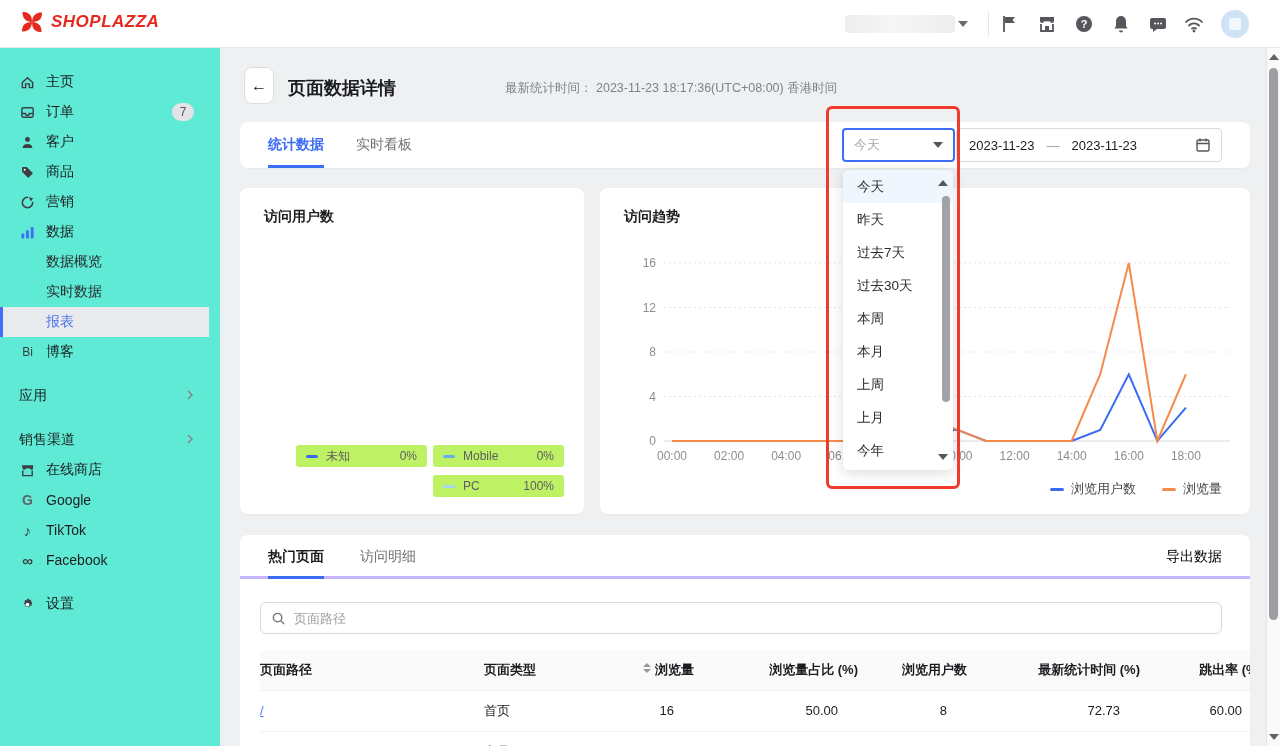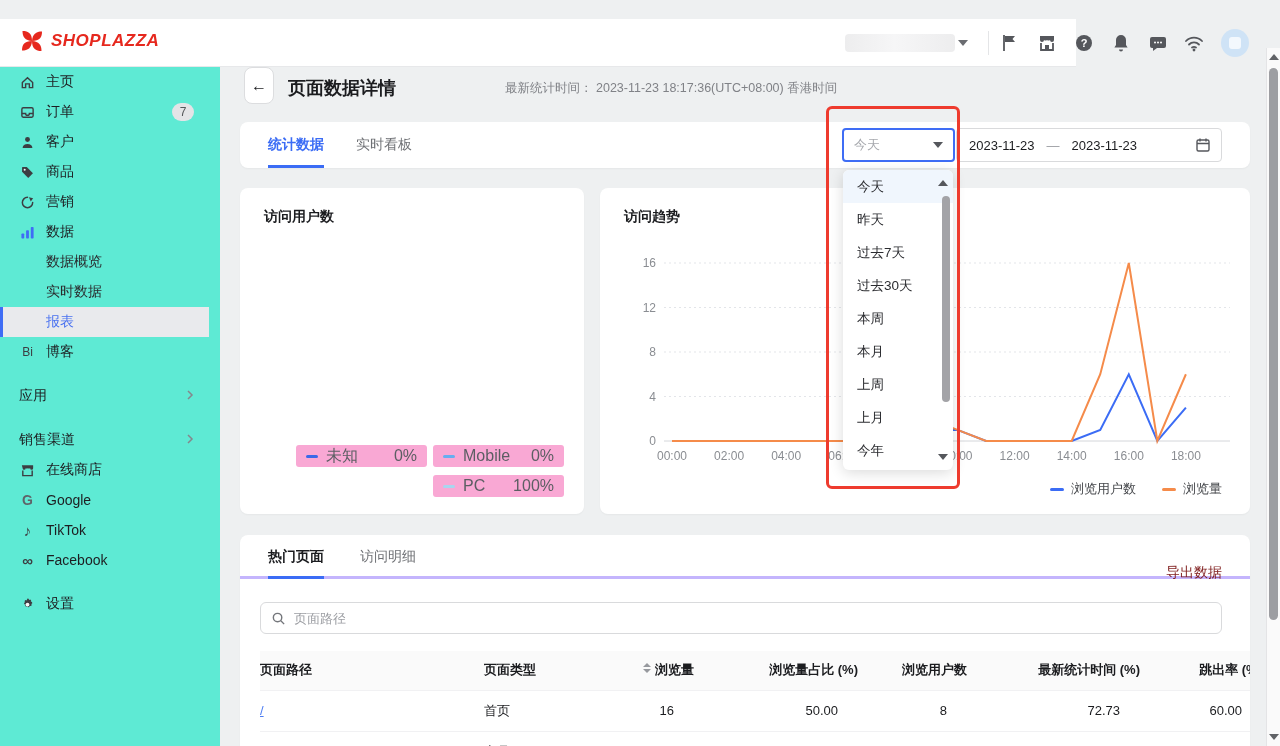--- a/index.html
+++ b/index.html
@@ -1,20 +1,20 @@
 <!DOCTYPE html>
 <html><head>
 <meta charset="utf-8">
 <style>
   * { margin:0; padding:0; box-sizing:border-box; }
   html,body { width:1280px; height:746px; overflow:hidden; }
   body { font-family:"Liberation Sans","DejaVu Sans",sans-serif; background:#eef0f1; color:#1b1c1f; position:relative; }
 
   
-  .topbar { position:absolute; top:0; left:0; width:1076px; height:48px; background:#fff; border-bottom:1px solid #e7e8ea; z-index:30;margin-top:19px; }
+  .topbar { position:absolute; top:0; left:0; width:1280px; height:48px; background:#fff; border-bottom:1px solid #e7e8ea; z-index:30; }
   .logo { position:absolute; left:20px; top:10px; display:flex; align-items:center; gap:7px; }
   .logo-text { color:#e6281e; font-weight:bold; font-style:italic; font-size:17px; letter-spacing:.5px; }
   .store-sel { position:absolute; left:845px; top:15px; width:110px; height:18px; border-radius:4px;
     background:linear-gradient(90deg,#ededee,#f6f6f7 45%,#ededee); }
   .store-caret { position:absolute; left:958px; top:21px; width:0; height:0; border-left:5px solid transparent; border-right:5px solid transparent; border-top:6px solid #6a6c71; }
   .top-div { position:absolute; left:988px; top:12px; width:1px; height:24px; background:#e4e5e7; }
   .top-ico { position:absolute; top:14px; width:20px; height:20px; color:#55575c; }
   .avatar { position:absolute; left:1221px; top:10px; width:28px; height:28px; border-radius:50%; background:#cfe3f6; }
   .avatar-inner { position:absolute; left:8px; top:8px; width:12px; height:12px; border-radius:3px; background:#f3f8fd; }
 
@@ -46,39 +46,39 @@
 
   
   .card { position:absolute; background:#fff; border-radius:8px; box-shadow:0 1px 2px rgba(0,0,0,.04); z-index:5; }
   .card-title { position:absolute; left:24px; top:20px; font-size:14px; font-weight:bold; }
   #visit-card { left:240px; top:188px; width:344px; height:326px; }
   #trend-card { left:600px; top:188px; width:650px; height:326px; }
 
   .donut { position:absolute; left:92px; top:67px; width:162px; height:162px; border:15px solid #a9d6ef; border-radius:50%; display:flex; align-items:center; justify-content:center; }
   .donut-num { font-size:26px; font-weight:bold; color:#1b1c1f; }
   .visit-legend { position:absolute; left:56px; top:257px; display:grid; grid-template-columns:131px 131px; grid-column-gap:6px; grid-row-gap:8px; }
-  .vleg { height:22px; background:#f9a8d4; border-radius:3px; display:flex; align-items:center; padding:0 10px; font-size:16px; color:#5c5e63; cursor:pointer;justify-content:center; }
+  .vleg { height:22px; background:#bef264; border-radius:3px; display:flex; align-items:center; padding:0 10px; font-size:12px; color:#5c5e63; cursor:pointer;justify-content:center; }
   .vleg .val { margin-left:auto; }
   .legend-dash { width:12px; height:3px; border-radius:2px; margin-right:8px; flex:none; }
   .vleg-spacer { } 
 
   #trend-plot { position:absolute; left:0; top:0; width:650px; height:326px; }
   .ytick { font-size:12px; fill:#8a8d92; text-anchor:end; }
   .xtick { font-size:12px; fill:#8a8d92; text-anchor:middle; }
   .trend-legend { position:absolute; right:28px; bottom:16px; display:flex; gap:26px; }
   .tleg { display:flex; align-items:center; font-size:13px; color:#45474b; cursor:pointer; }
   .trend-dash { width:14px; height:3px; border-radius:2px; margin-right:7px; }
 
   
   #pages-card { left:240px; top:535px; width:1010px; height:260px; }
   .pc-tabs { position:absolute; left:0; top:0; width:1010px; height:44px; border-bottom:3px solid #c4b5fd; }
   .pc-tab { position:absolute; top:0; height:44px; line-height:42px; font-size:14px; cursor:pointer; }
   .pc-tab.active { color:#1b1c1f; font-weight:bold; border-bottom:3px solid #3b6cf5; }
   .pc-tab.inactive { color:#6f7175; }
-  .export-link { position:absolute; right:28px; top:29px; font-size:14px; color:#7f1d1d; cursor:pointer; }
+  .export-link { position:absolute; right:28px; top:13px; font-size:14px; color:#000000; cursor:pointer; }
   .search-box { position:absolute; left:20px; top:67px; width:962px; height:32px; border:1px solid #d9dadc; border-radius:6px; display:flex; align-items:center; padding:0 10px; background:#fff; }
   .search-box input { border:none; outline:none; font-size:13px; color:#1b1c1f; width:100%; font-family:inherit; }
   .search-box input::placeholder { color:#9b9da2; }
   .search-ico { width:15px; height:15px; color:#74767b; margin-right:8px; flex:none; }
 
   .tbl-wrap { position:absolute; left:20px; top:116px; width:990px; overflow:hidden; }
   table.ptable { border-collapse:collapse; table-layout:fixed; width:1002px; font-size:13px; }
   .ptable col.c1{width:224px}.ptable col.c2{width:140px}.ptable col.c3{width:70px}.ptable col.c4{width:164px}.ptable col.c5{width:109px}.ptable col.c6{width:173px}.ptable col.c7{width:122px}
   .ptable th { background:#fafafa; height:39px; font-weight:bold; text-align:right; white-space:nowrap; padding:0; color:#1b1c1f; }
   .ptable th.l { text-align:left; }

